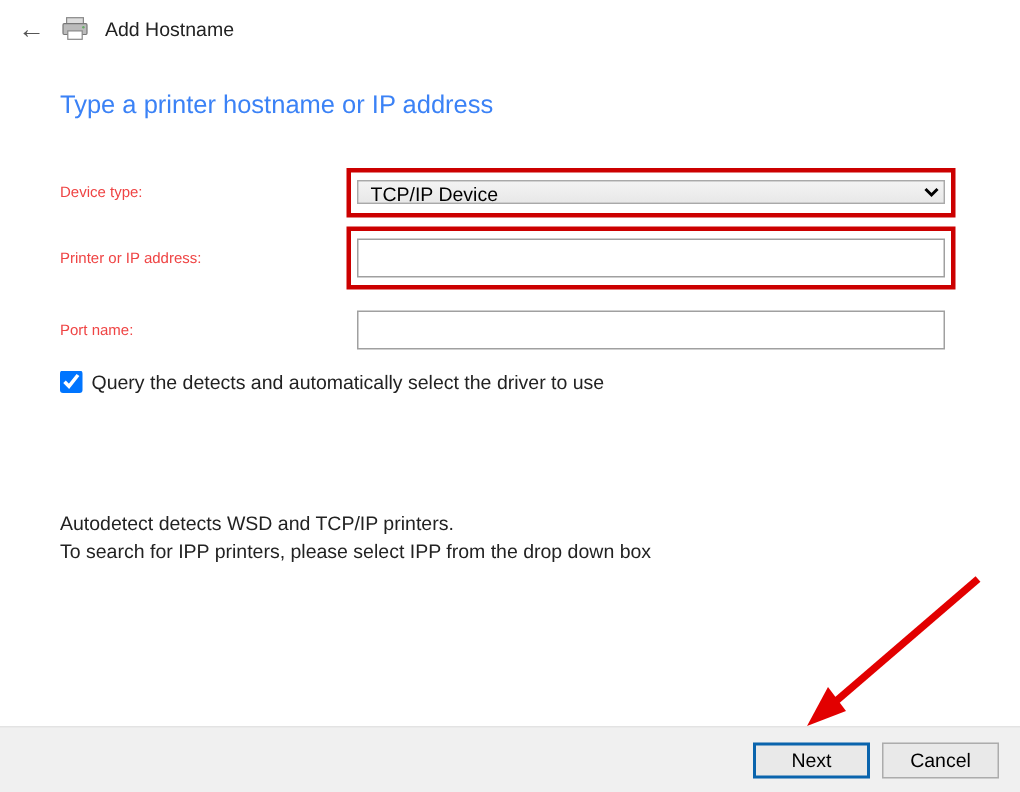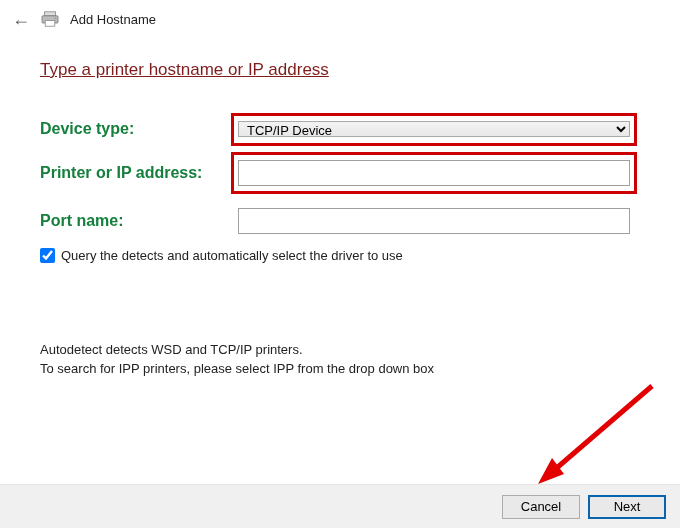--- a/index.html
+++ b/index.html
@@ -34,36 +34,34 @@
   }
   .window-title {
     font-size: 13px;
     color: #222;
   }
   .content {
     padding: 28px 40px 0 40px;
   }
   .page-title {
     font-size: 17px;
-    color: #7f1d1d;
+    color: #3b82f6;
     margin: 0 0 40px 0;
     font-weight: 400;
-    text-decoration: underline;
   }
   .form-row {
     display: flex;
     align-items: center;
     margin-bottom: 22px;
     position: relative;
   }
   .form-label {
     width: 198px;
-    font-size: 16px;
-    color: #15803d;
-    font-weight: bold;
+    font-size: 10px;
+    color: #ef4444;
   }
   .field-wrap {
     position: relative;
     flex: 0 0 392px;
   }
   .highlight-box {
     position: absolute;
     left: -7px;
     right: -7px;
     top: -8px;
@@ -192,15 +190,15 @@
     <div>To search for IPP printers, please select IPP from the drop down box</div>
   </div>
 </div>
 
 <svg class="arrow-annotation" style="left:530px; top:380px; width:130px; height:110px;" viewBox="0 0 130 110">
   <line x1="122" y1="6" x2="22" y2="92" stroke="#e20000" stroke-width="5"></line>
   <polygon points="8,104 34,94 22,78" fill="#e20000"></polygon>
 </svg>
 
 <div class="footer">
+  <button class="btn primary">Next</button>
   <button class="btn">Cancel</button>
-  <button class="btn primary">Next</button>
 </div>
 
 </body></html>

